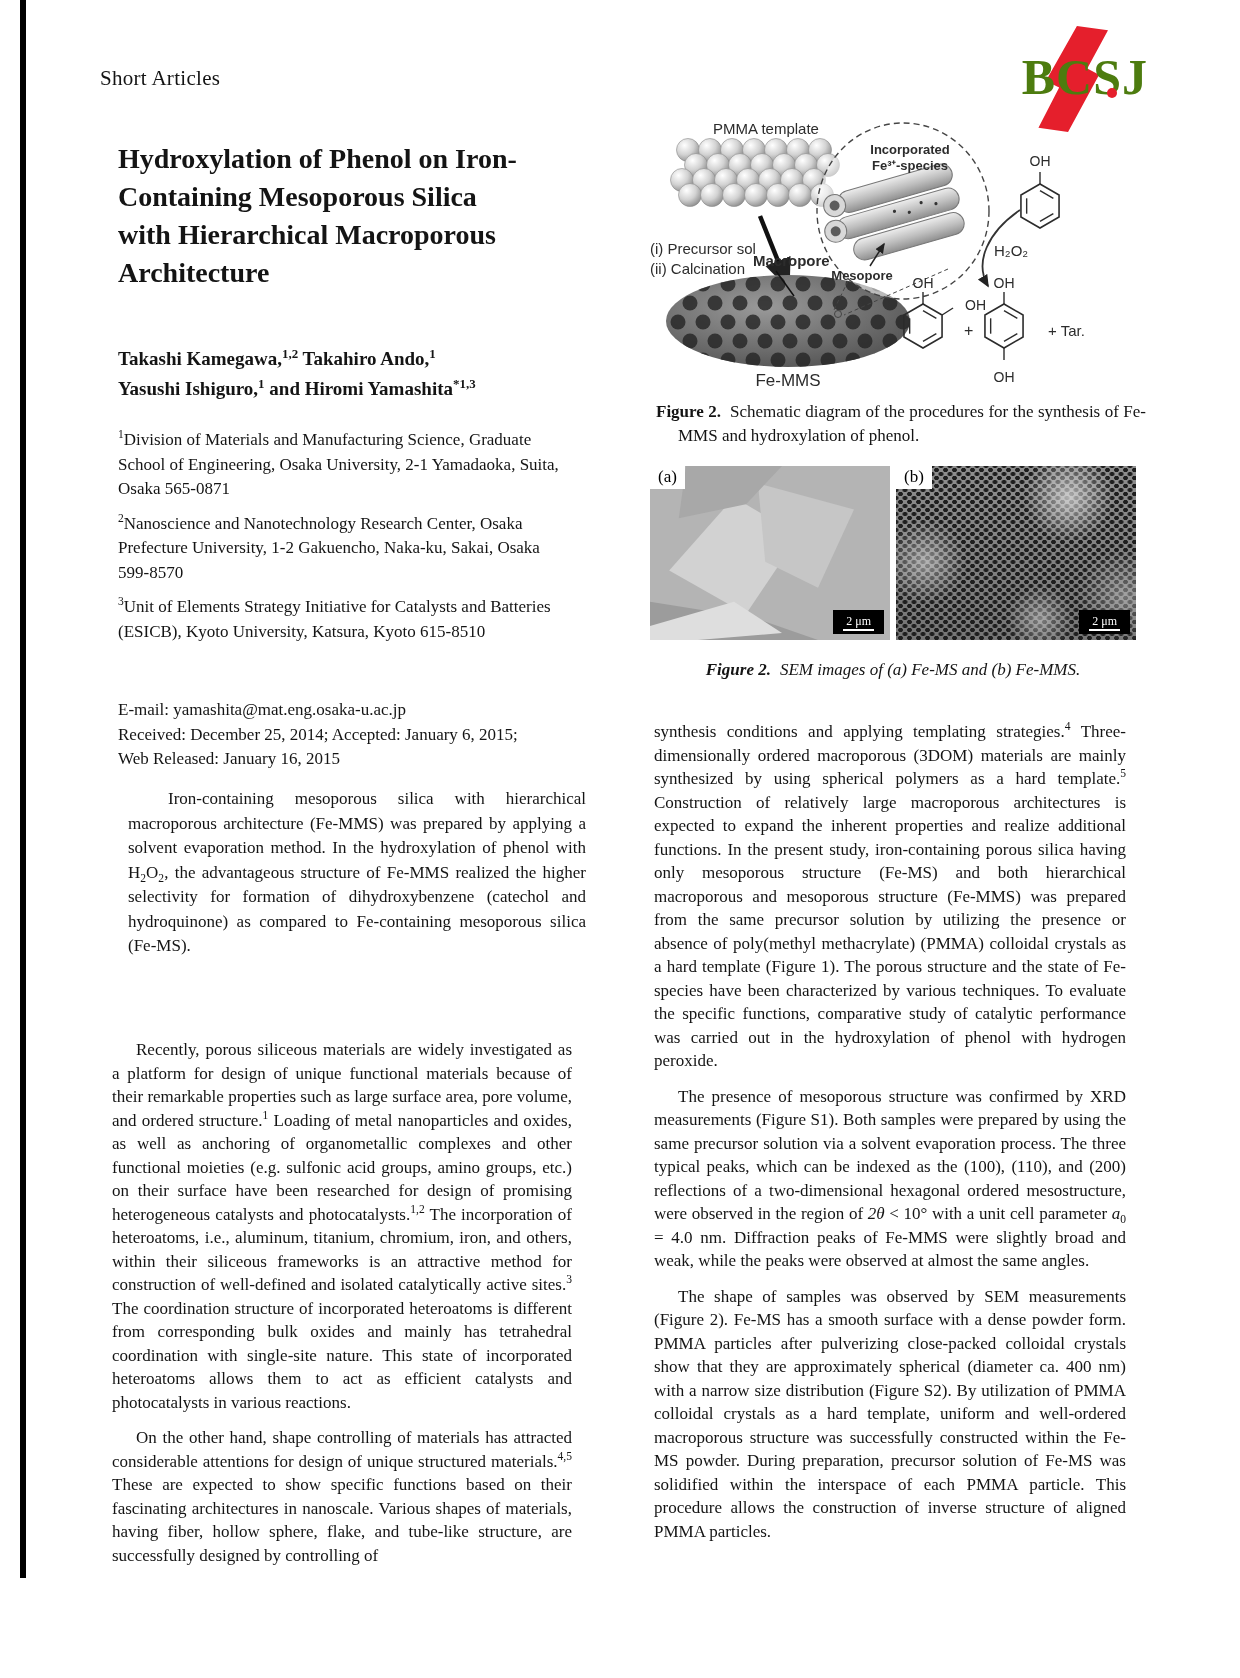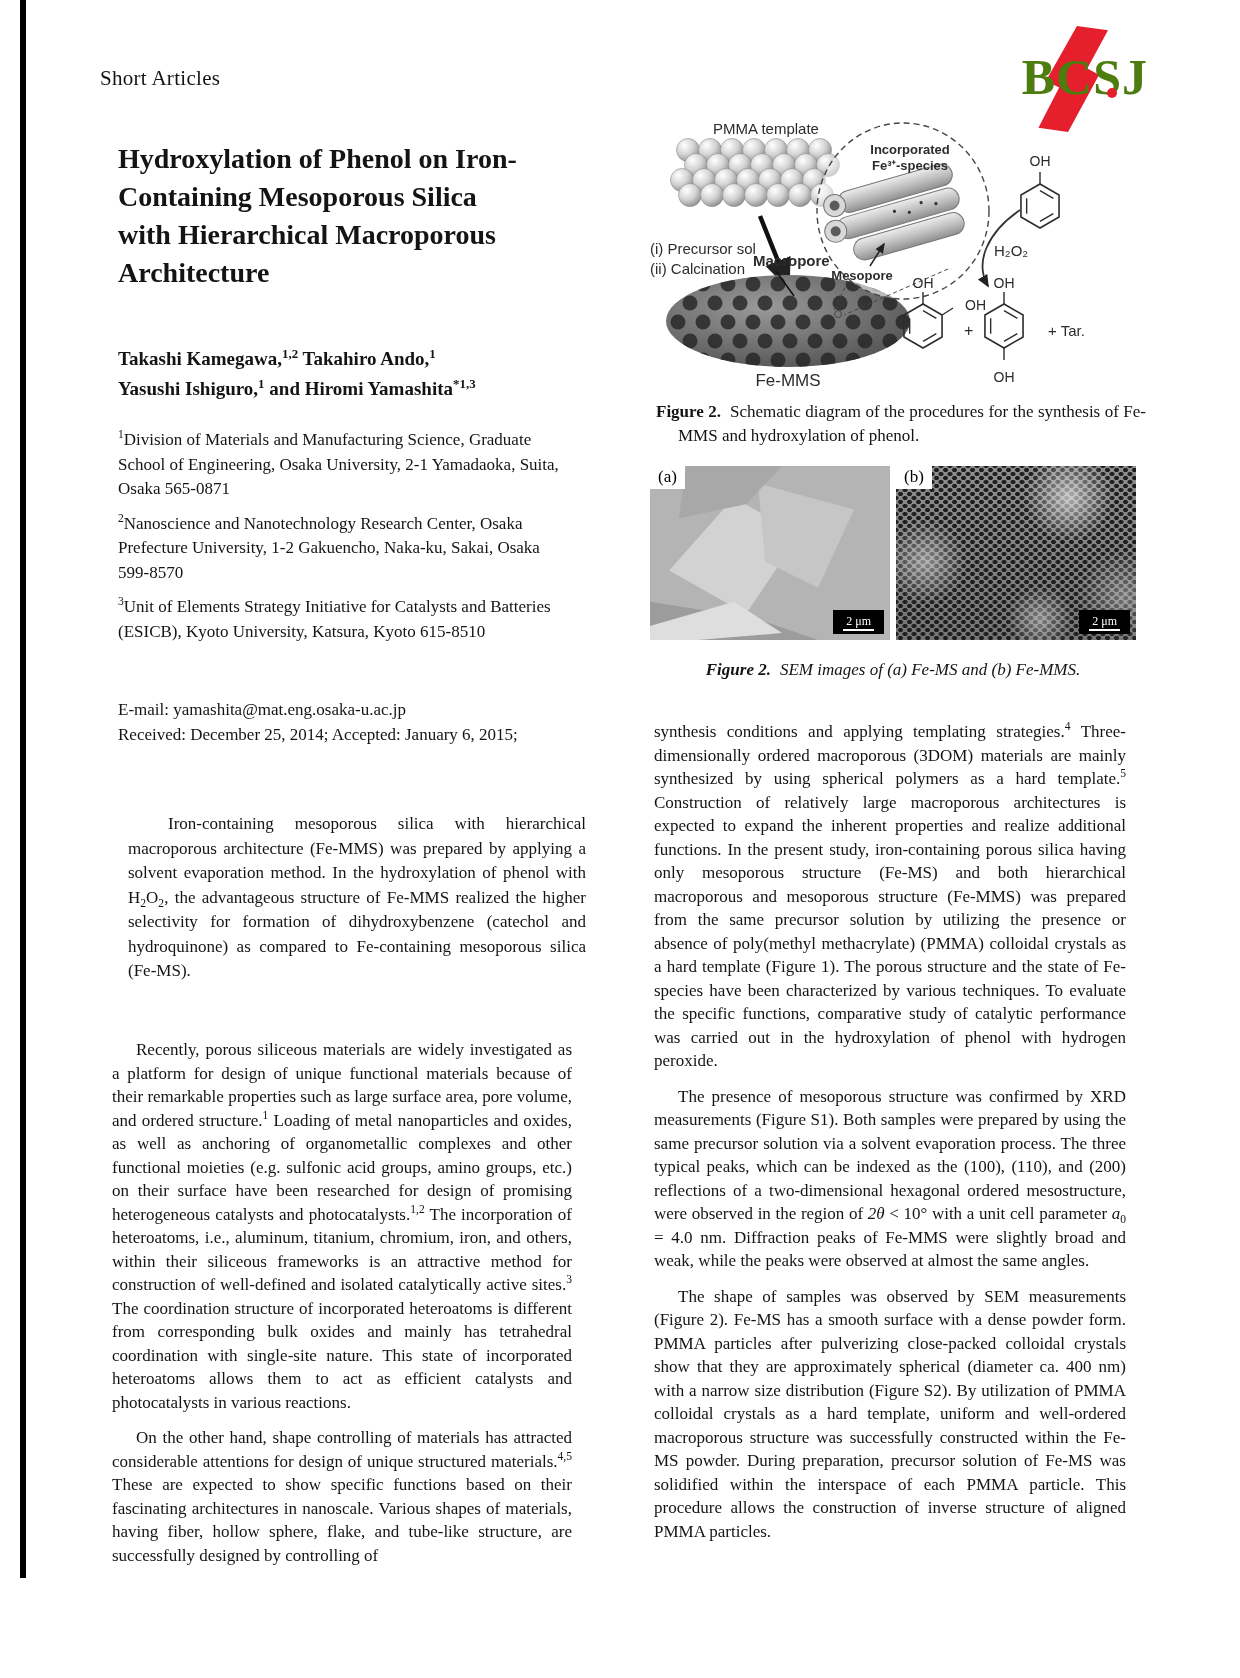--- a/index.html
+++ b/index.html
@@ -15,21 +15,21 @@
   .logo .letters{position:absolute;left:0;top:26px;width:100%;text-align:right;
      font-weight:bold;font-size:50px;line-height:50px;color:#4d7c0f;letter-spacing:1px;}
   .logo .dot{position:absolute;width:10px;height:10px;border-radius:50%;background:#e51f2c;
      left:117px;top:62px;}
 
   .title{position:absolute;left:118px;top:140px;width:480px;font-size:28px;font-weight:bold;line-height:38px;}
   .authors{position:absolute;left:118px;top:344px;width:480px;font-size:19px;font-weight:bold;line-height:30px;}
   .affils{position:absolute;left:118px;top:428px;width:464px;font-size:17px;line-height:24.5px;}
   .affils p{margin:0 17px 10px 0;font-family:Liberation Serif, serif;}
   .contact{position:absolute;left:118px;top:698px;width:470px;font-size:17px;line-height:24.5px;}
-  .abstract{position:absolute;left:128px;top:812px;width:458px;font-size:17px;line-height:24.5px;
+  .abstract{position:absolute;left:128px;top:787px;width:458px;font-size:17px;line-height:24.5px;
             text-align:justify;text-indent:40px;}
   .bodycol p{margin:12px;font-size:17px;line-height:23.5px;text-align:justify;}
   .bodycol p.indent{text-indent:24px;}
   .body-left{position:absolute;left:100px;top:1026px;width:484px;}
   .body-right{position:absolute;left:642px;top:708px;width:496px;}
   sup{font-size:68%;line-height:0;}
   sub{font-size:68%;line-height:0;}
 
   
   .fig1{position:absolute;left:648px;top:114px;width:492px;height:280px;}
@@ -107,20 +107,21 @@
 
   <div class="affils">
     <p><sup>1</sup>Division of Materials and Manufacturing Science, Graduate School of Engineering, Osaka University, 2-1 Yamadaoka, Suita, Osaka 565-0871</p>
     <p><sup>2</sup>Nanoscience and Nanotechnology Research Center, Osaka Prefecture University, 1-2 Gakuencho, Naka-ku, Sakai, Osaka 599-8570</p>
     <p><sup>3</sup>Unit of Elements Strategy Initiative for Catalysts and Batteries (ESICB), Kyoto University, Katsura, Kyoto 615-8510</p>
   </div>
 
   <div class="contact">
     <div>E-mail: yamashita@mat.eng.osaka-u.ac.jp</div>
     <div>Received: December 25, 2014; Accepted: January 6, 2015;</div>
+    <div>Web Released: January 16, 2015</div>
   </div>
 
   <div class="abstract">Iron-containing mesoporous silica with hierarchical macroporous architecture (Fe-MMS) was prepared by applying a solvent evaporation method. In the hydroxylation of phenol with H<sub>2</sub>O<sub>2</sub>, the advantageous structure of Fe-MMS realized the higher selectivity for formation of dihydroxybenzene (catechol and hydroquinone) as compared to Fe-containing mesoporous silica (Fe-MS).</div>
 
   <div class="bodycol body-left">
     <p class="indent">Recently, porous siliceous materials are widely investigated as a platform for design of unique functional materials because of their remarkable properties such as large surface area, pore volume, and ordered structure.<sup>1</sup> Loading of metal nanoparticles and oxides, as well as anchoring of organometallic complexes and other functional moieties (e.g. sulfonic acid groups, amino groups, etc.) on their surface have been researched for design of promising heterogeneous catalysts and photocatalysts.<sup>1,2</sup> The incorporation of heteroatoms, i.e., aluminum, titanium, chromium, iron, and others, within their siliceous frameworks is an attractive method for construction of well-defined and isolated catalytically active sites.<sup>3</sup> The coordination structure of incorporated heteroatoms is different from corresponding bulk oxides and mainly has tetrahedral coordination with single-site nature. This state of incorporated heteroatoms allows them to act as efficient catalysts and photocatalysts in various reactions.</p>
     <p class="indent">On the other hand, shape controlling of materials has attracted considerable attentions for design of unique structured materials.<sup>4,5</sup> These are expected to show specific functions based on their fascinating architectures in nanoscale. Various shapes of materials, having fiber, hollow sphere, flake, and tube-like structure, are successfully designed by controlling of</p>
   </div>
 
   <div class="fig1">

